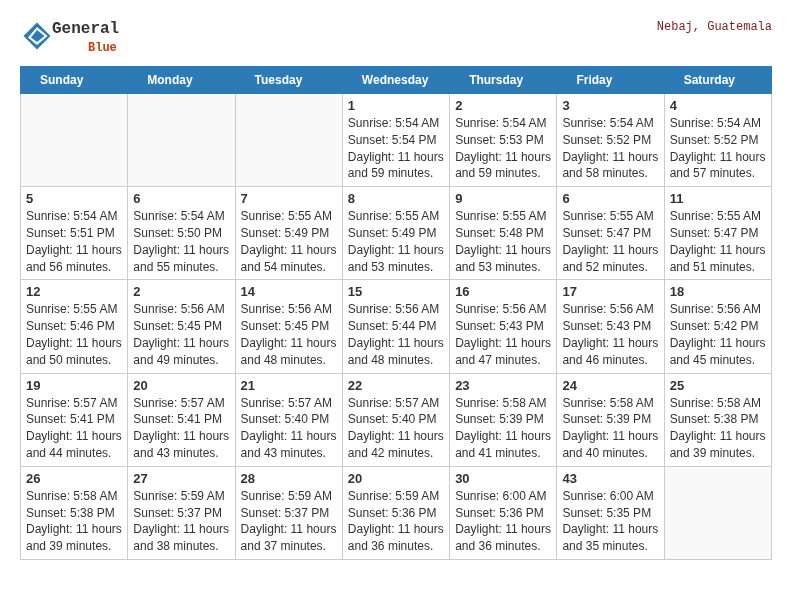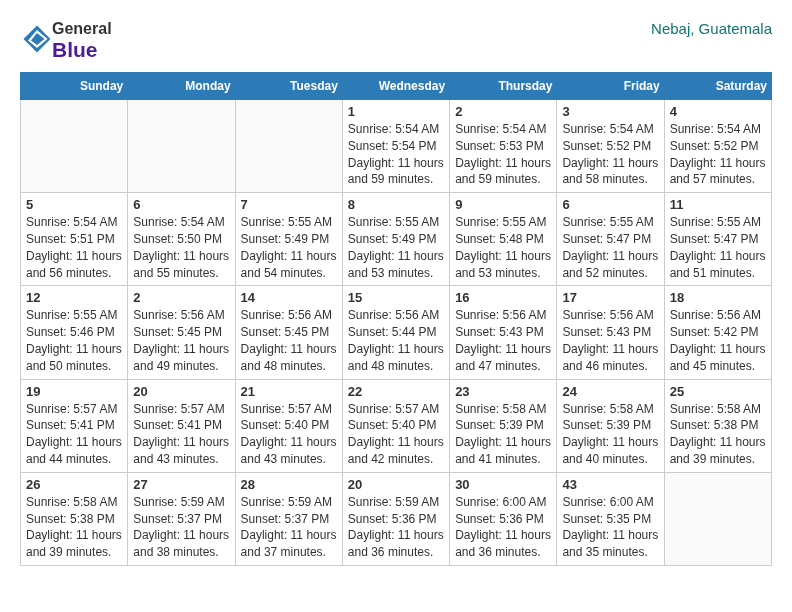--- a/index.html
+++ b/index.html
@@ -8,55 +8,56 @@
       background: #fff;
       width: 792px;
       min-height: 612px;
       padding: 20px;
     }
     .header {
       display: flex;
       justify-content: space-between;
       align-items: flex-start;
       margin-bottom: 10px;
+      font-family: Liberation Mono, monospace;
     }
     .logo {
       display: flex;
       align-items: center;
     }
     .logo-icon {
       width: 30px;
       height: 30px;
       margin-left: 2px;
     }
     .title-block {
       text-align: right;
     }
     .month-title {
       font-size: 36px;
       font-weight: bold;
       color: #333;
       line-height: 1.1;
     }
     .location {
-      font-size: 15px;
-      color: #0f766e;
+      font-size: 12px;
+      color: #7f1d1d;
     }
     .calendar {
       width: 100%;
       border-collapse: collapse;
       border: 1px solid #ccc;
     }
     .calendar th {
       background-color: #2c7bb6;
       color: #fff;
       font-size: 12px;
       font-weight: bold;
-      padding: 6px 4px;
-      text-align: right;
+      padding: 6px 19px;
+      text-align: left;
       border: 1px solid #2c7bb6;
     }
     .calendar td {
       border: 1px solid #ccc;
       vertical-align: top;
       padding: 4px 5px;
       width: 107px;
       min-height: 80px;
       font-size: 10px;
       color: #333;
@@ -86,21 +87,21 @@
     <div>
       <svg class="logo-icon" viewBox="0 0 40 40" width="38" height="38">
         <polygon points="20,2 38,20 20,38 2,20" fill="#2c7bb6"></polygon>
         <polygon points="20,8 34,20 20,32 8,22" fill="#fff"></polygon>
         <polygon points="20,12 30,20 20,28 12,22" fill="#2c7bb6"></polygon>
       </svg>
     </div>
     <div>
       <div>
         <span style="font-size:16px;font-weight:bold;color:#333;">General</span><br>
-        <span style="font-size:21px;font-weight:bold;color:#4c1d95;">Blue</span>
+        <span style="font-size:12px;font-weight:bold;color:#c2410c;margin-left:36px;">Blue</span>
       </div>
     </div>
   </div>
   <div class="title-block">
     <div class="location">Nebaj, Guatemala</div>
   </div>
 </div>
 
 <table class="calendar">
   <thead>

